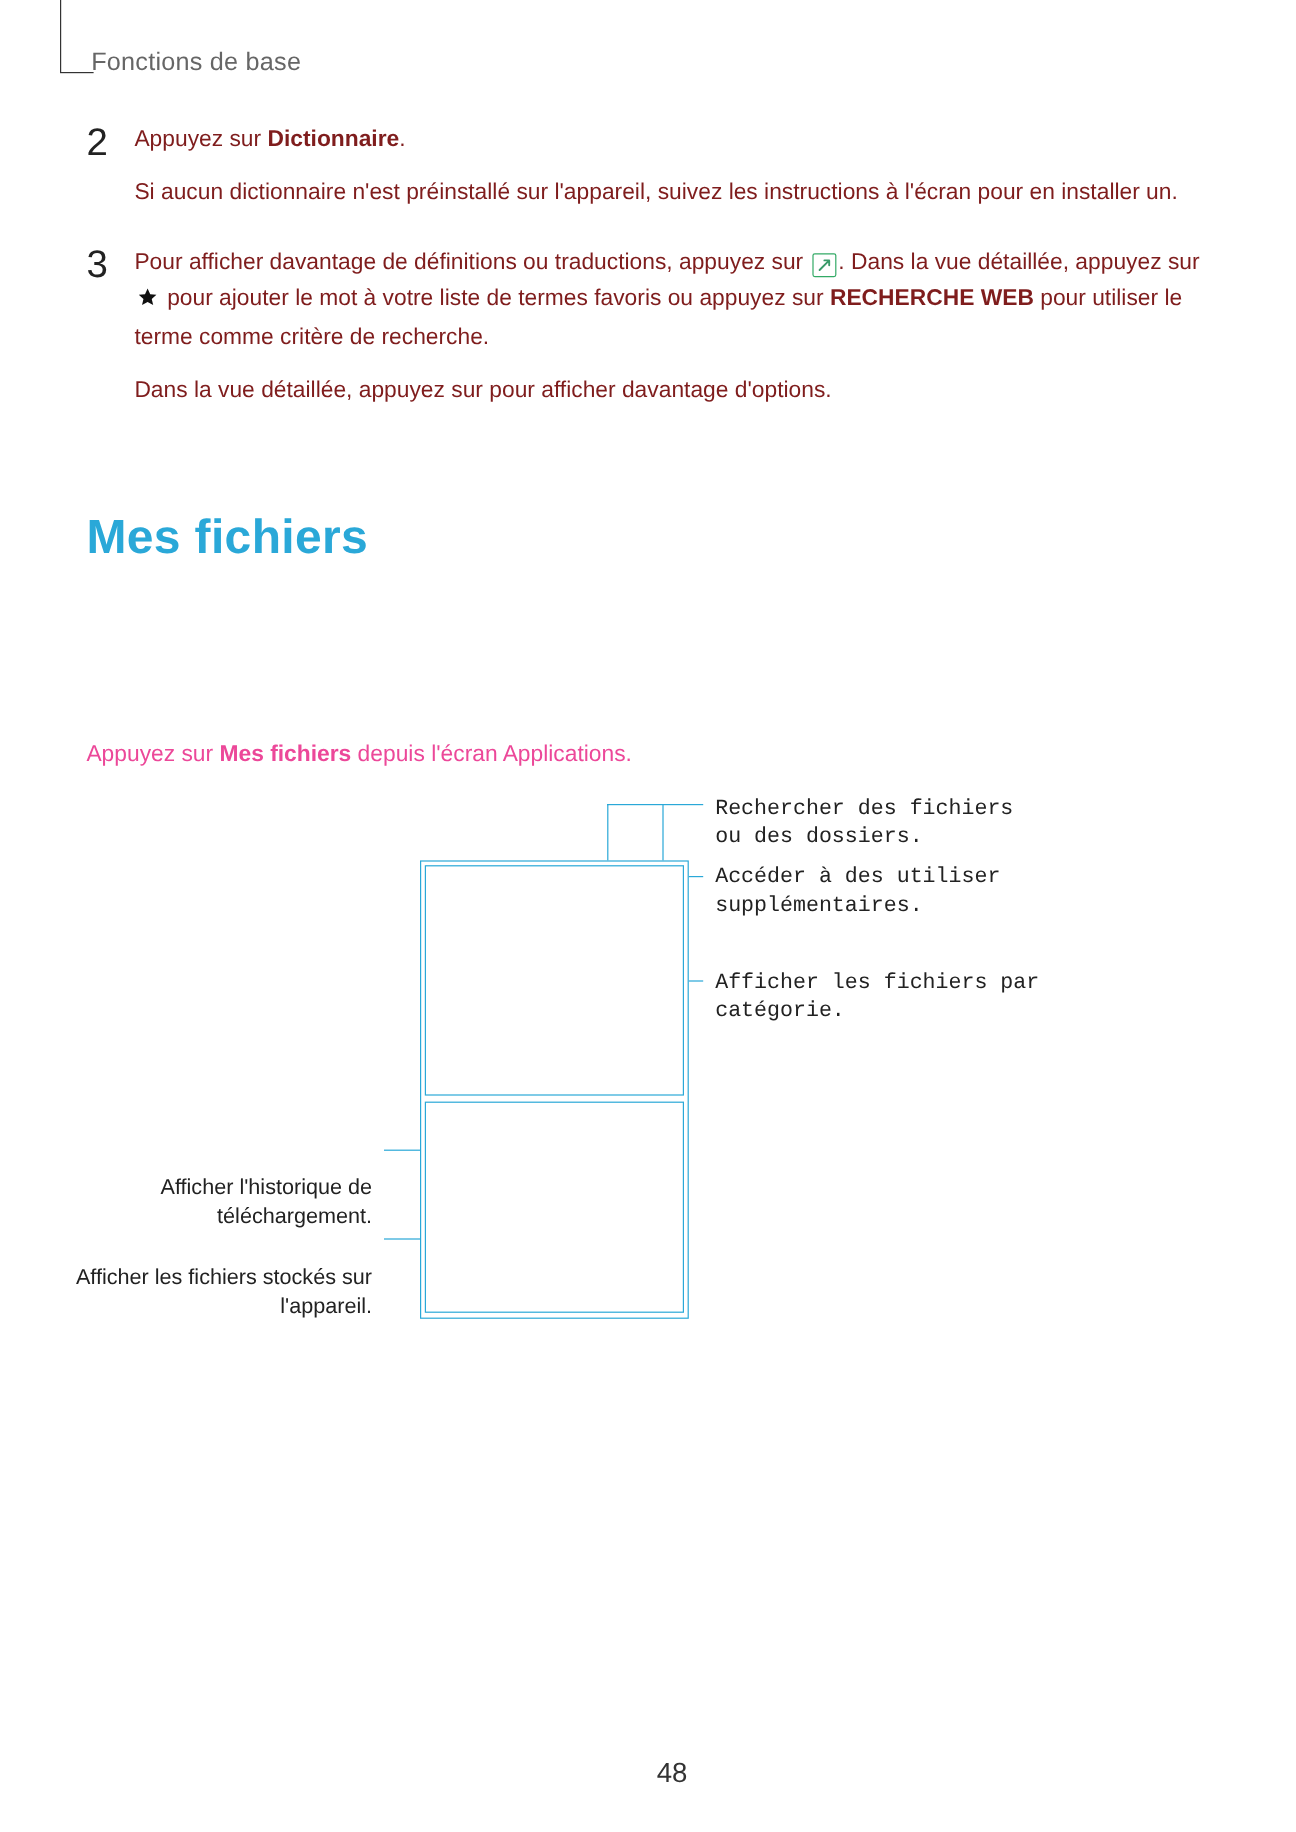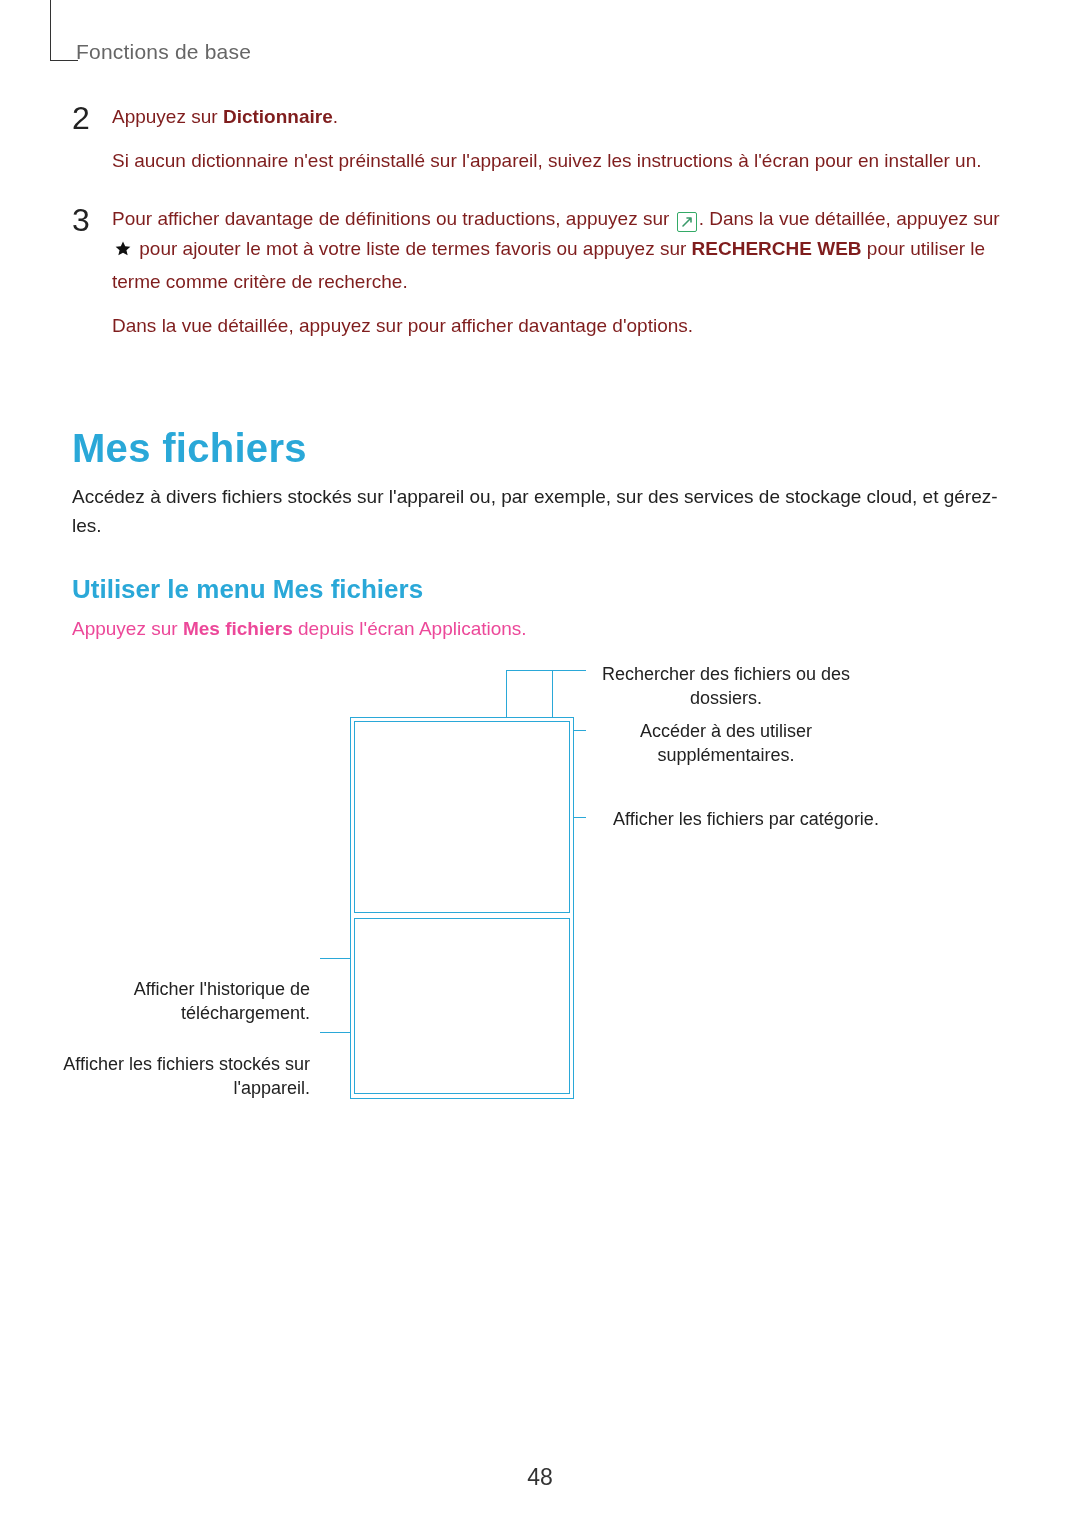--- a/index.html
+++ b/index.html
@@ -1,17 +1,17 @@
 <!DOCTYPE html>
 <html><head>
 <meta charset="utf-8">
 <style>
   * { box-sizing: border-box; margin: 0; padding: 0; }
   html, body { width: 1080px; height: 1527px; background: #fff; font-family: "Segoe UI", "Helvetica Neue", Arial, sans-serif; color: #1a1a1a; }
-  .page { position: relative; width: 1080px; height: 1527px; }
+  .page { position: relative; width: 1080px; height: 1527px; padding-left: 20px; }
 
   .margin-rule-v { position: absolute; left: 50px; top: 0; height: 60px; border-left: 1px solid #333; }
   .margin-rule-h { position: absolute; left: 50px; top: 60px; width: 28px; border-top: 1px solid #333; }
 
   .breadcrumb { position: absolute; left: 76px; top: 40px; font-size: 21px; color: #666; letter-spacing: .2px; }
 
   .steps { position: absolute; left: 72px; top: 102px; width: 930px; }
   .step { display: flex; gap: 18px; margin-bottom: 28px; }
   .step-num { font-size: 32px; line-height: 1; color: #222; min-width: 22px; font-feature-settings: "lnum"; }
   .step-body { font-size: 19px; line-height: 1.58; color: #7f1d1d; }
@@ -27,21 +27,21 @@
   .h1 { position: absolute; left: 72px; top: 426px; font-size: 40px; font-weight: 700; color: #2aa8d8; letter-spacing: .3px; }
   .p-lead { position: absolute; left: 72px; top: 482px; width: 930px; font-size: 19px; line-height: 1.55; color: #222; }
 
   .h2 { position: absolute; left: 72px; top: 574px; font-size: 26px; font-weight: 700; color: #2aa8d8; }
   .p-sub { position: absolute; left: 72px; top: 614px; width: 930px; font-size: 19px; line-height: 1.55; color: #ec4899; }
 
   .diagram { position: absolute; left: 0; top: 662px; width: 1080px; height: 470px; }
   .phone-frame { position: absolute; border: 1.4px solid #2aa8d8; }
   .callout-line { position: absolute; background: #2aa8d8; }
   .callout-text { position: absolute; font-size: 18px; line-height: 1.35; color: #222; }
-  .callout-text.right { text-align: center; }
+  .callout-text.right { text-align: left; font-family: Liberation Mono, monospace; }
   .callout-text.left  { text-align: right; margin-top: 40px; }
 
   .page-num { position: absolute; bottom: 36px; width: 1080px; text-align: center; font-size: 23px; color: #333; }
 </style>
 </head>
 <body>
 
 <div class="page">
 
   <div class="margin-rule-v"></div>
@@ -71,23 +71,21 @@
             </span><span>. Dans la vue détaillée, appuyez sur </span><span class="inline-star-icon"><svg viewBox="0 0 24 24">
                 <path d="M12 2l2.9 6.3 6.9.6-5.2 4.6 1.6 6.8L12 16.9 5.8 20.3l1.6-6.8L2.2 8.9l6.9-.6L12 2z" fill="#111"></path>
               </svg></span><span> pour ajouter le mot à votre liste de termes favoris ou appuyez sur </span><span class="b">RECHERCHE WEB</span><span> pour utiliser le terme comme critère de recherche.</span>
         </p>
         <p>Dans la vue détaillée, appuyez sur   pour afficher davantage d'options.</p>
       </div>
     </div>
   </div>
 
   <div class="h1">Mes fichiers</div>
-  <div class="p-lead">Accédez à divers fichiers stockés sur l'appareil ou, par exemple, sur des services de stockage cloud, et gérez-les.</div>
 
-  <div class="h2">Utiliser le menu Mes fichiers</div>
   <div class="p-sub">
     <span>Appuyez sur </span><span class="b">Mes fichiers</span><span> depuis l'écran Applications.</span>
   </div>
 
   <div class="diagram">
 
     <div class="phone-frame" style="left:350px; top:55px; width:224px; height:382px;"></div>
     <div class="phone-frame" style="left:354px; top:59px; width:216px; height:192px;"></div>
     <div class="phone-frame" style="left:354px; top:256px; width:216px; height:176px;"></div>
 

